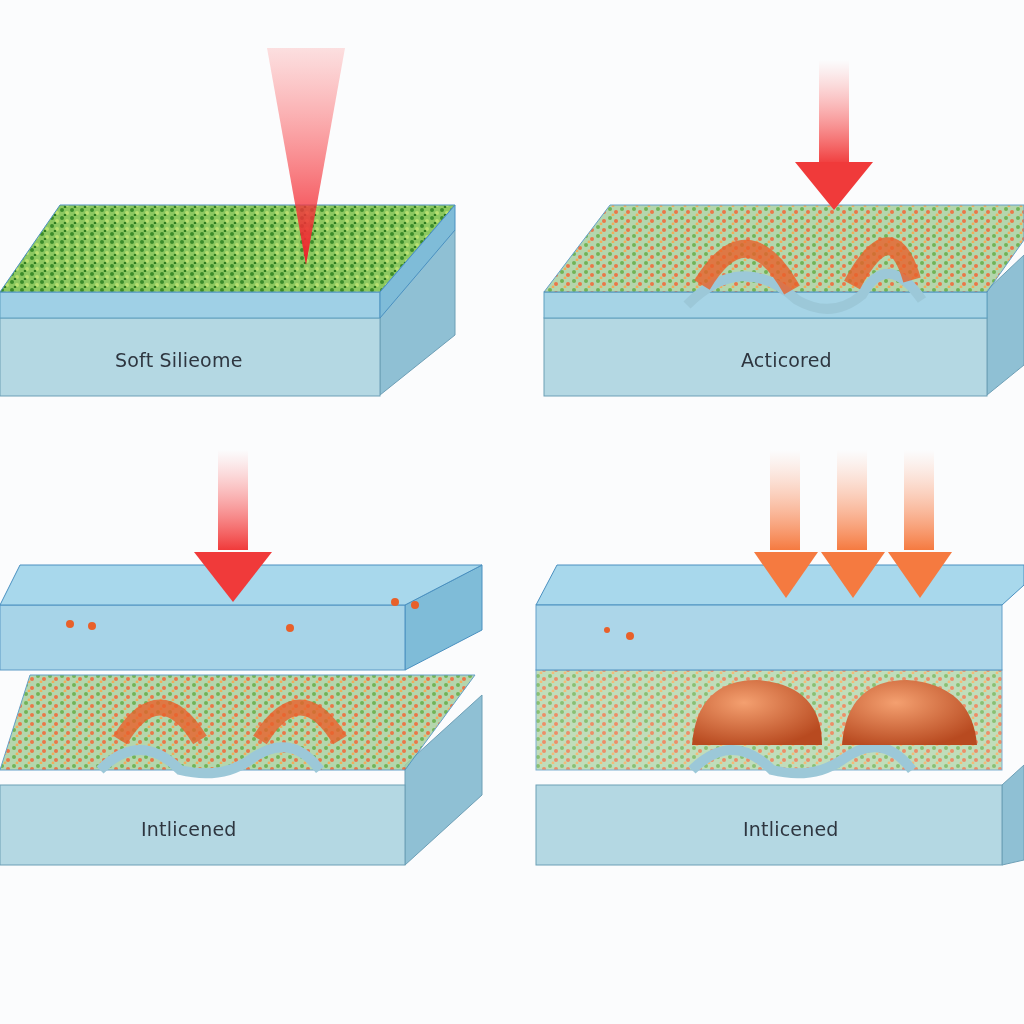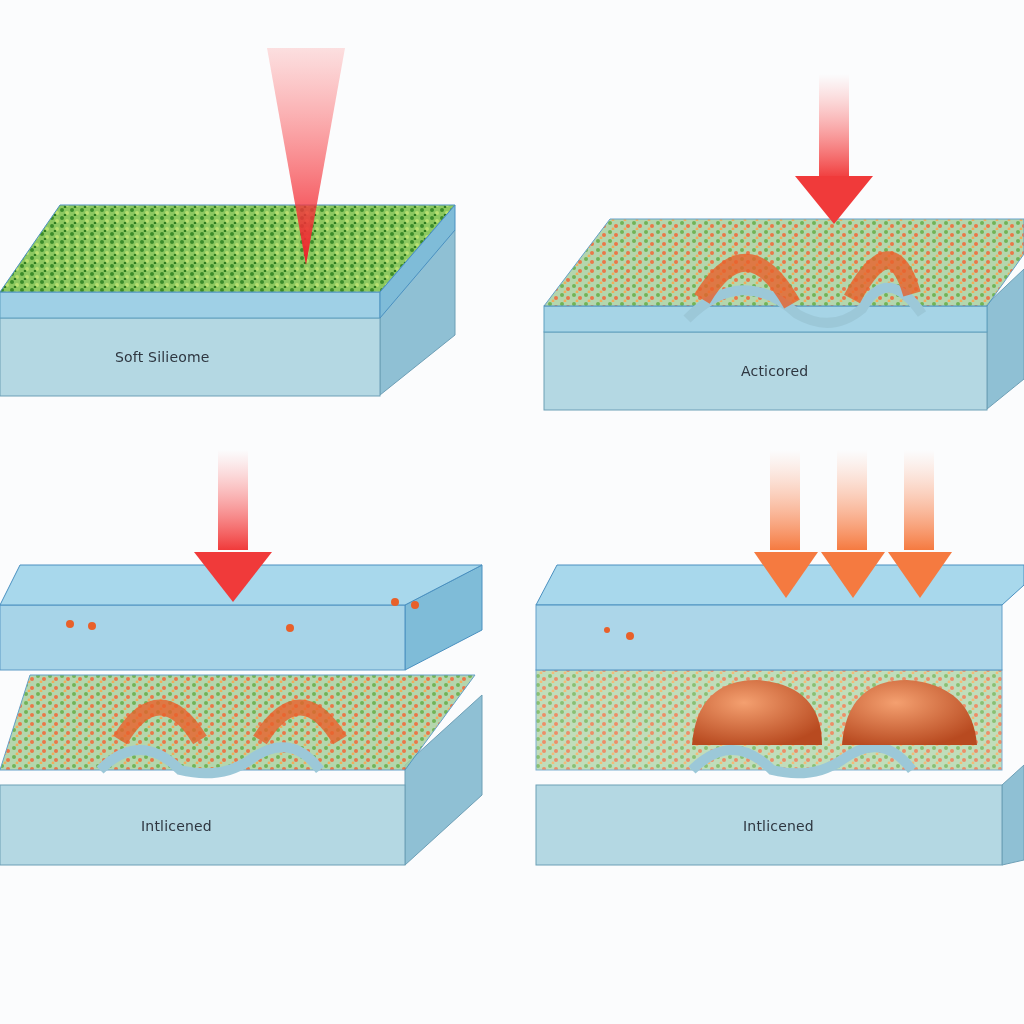--- a/index.html
+++ b/index.html
@@ -1,19 +1,19 @@
 <!DOCTYPE html>
 <html><head>
 <meta charset="utf-8">
 <style>
   html,body{margin:0;padding:0;background:#fbfcfd;}
   body{width:1024px;height:1024px;position:relative;overflow:hidden;font-family:"DejaVu Sans",sans-serif;}
   .panel{position:absolute;}
   svg{position:absolute;left:0;top:0;overflow:visible;}
-  .label{position:absolute;font-size:14px;color:#2e3640;letter-spacing:0.2px;white-space:nowrap;}
+  .label{position:absolute;font-size:19px;color:#2e3640;letter-spacing:0.2px;white-space:nowrap;}
 </style>
 </head>
 <body>
 
 <div class="panel" style="left:0;top:0;width:512px;height:420px;">
   <svg width="512" height="420">
     <defs>
       <linearGradient id="beam1" x1="0" y1="0" x2="0" y2="1">
         <stop offset="0" stop-color="#ff6a6a" stop-opacity="0.2"></stop>
         <stop offset="1" stop-color="#f0202a"></stop>
@@ -33,21 +33,21 @@
     <rect x="0" y="292" width="380" height="26" fill="#9fd0e6" stroke="#5fa0c0"></rect>
 
     <polygon points="0,292 380,292 455,205 60,205" fill="url(#greenDots)" stroke="#4a90c0"></polygon>
     <polygon points="380,292 455,205 455,230 380,318" fill="#7fbcd8" stroke="#4a90c0"></polygon>
 
     <polygon points="267,48 345,48 306,265" fill="url(#beam1)"></polygon>
   </svg>
   <div class="label" style="left:115px;top:349px;">Soft Silieome</div>
 </div>
 
-<div class="panel" style="left:512px;top:14px;width:512px;height:420px;">
+<div class="panel" style="left:512px;top:0;width:512px;height:420px;">
   <svg width="512" height="420">
     <defs>
       <linearGradient id="shaft2" x1="0" y1="0" x2="0" y2="1">
         <stop offset="0" stop-color="#ff8080" stop-opacity="0"></stop>
         <stop offset="1" stop-color="#f03a3a"></stop>
       </linearGradient>
       <pattern id="mixDots" width="12" height="9" patternUnits="userSpaceOnUse">
         <rect width="12" height="9" fill="#a8d0a0"></rect>
         <circle cx="2" cy="2" r="2" fill="#5aa83a"></circle>
         <circle cx="8" cy="5" r="2" fill="#e8602a"></circle>

